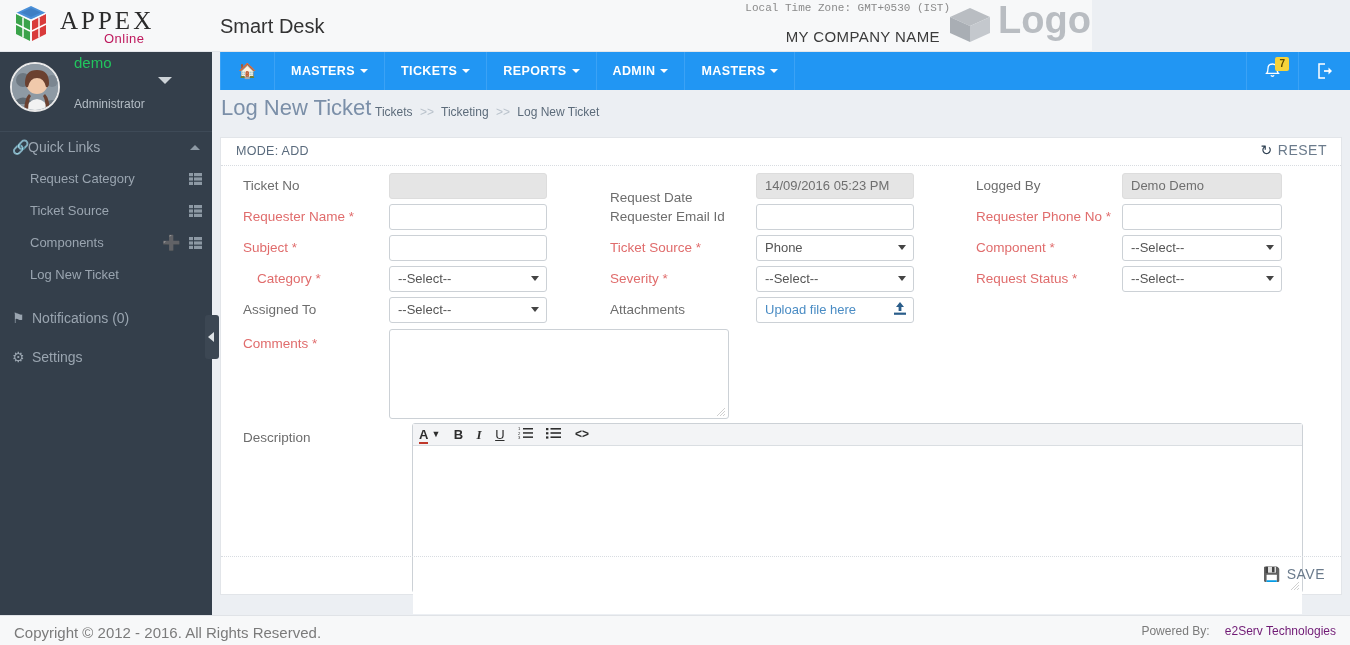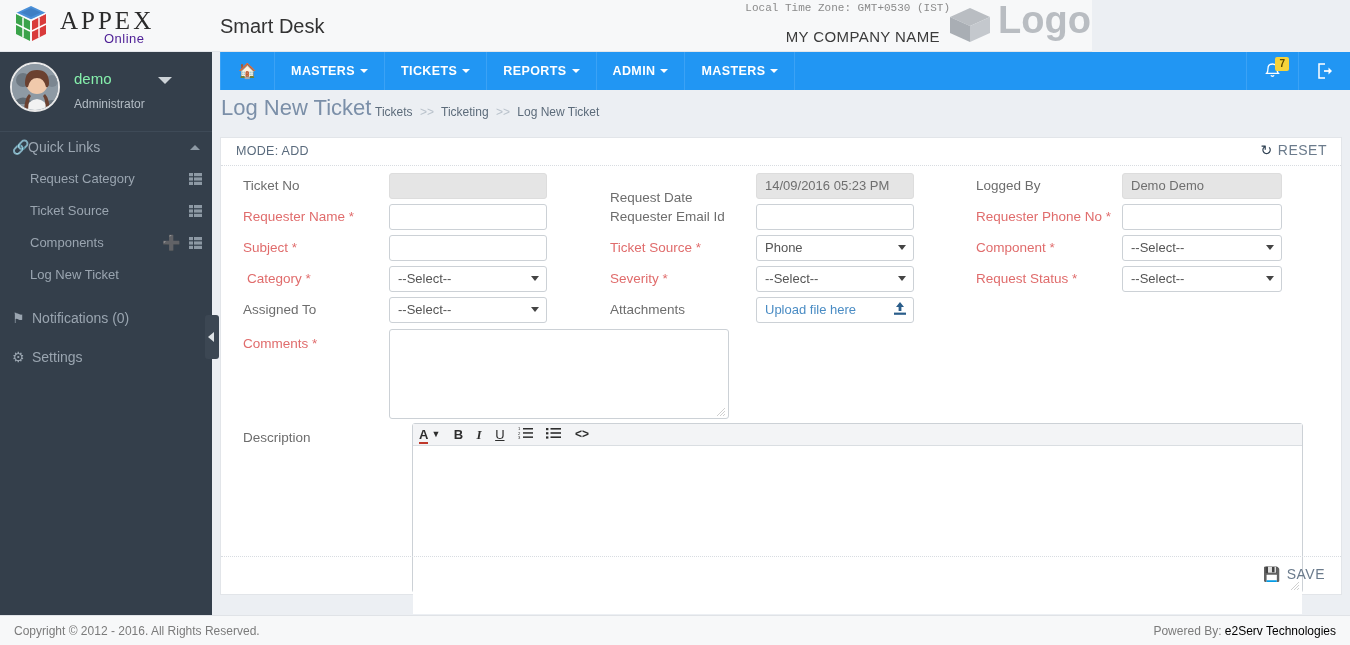--- a/index.html
+++ b/index.html
@@ -23,21 +23,21 @@
     width: 200px; height: 46px;
   }
   .cube { position: absolute; left: 0; top: 1px; width: 46px; height: 44px; }
   .brand-text {
     position: absolute; left: 52px; top: 3px;
     font-size: 25px; letter-spacing: 3px; color: #2b2b2b;
     font-family: "Liberation Serif", serif;
   }
   .brand-sub {
     position: absolute; left: 96px; top: 27px;
-    font-size: 13px; color: #4c1d95; letter-spacing: .5px;
+    font-size: 13px; color: #be185d; letter-spacing: .5px;
   }
   .app-title {
     position: absolute; left: 220px; top: 15px;
     font-size: 20px; color: #333; font-weight: normal;
   }
   .tz {
     position: absolute; right: 142px; top: 2px;
     font-size: 11px; color: #8a8a8a;
     font-family: "Liberation Mono", monospace;
   }
@@ -63,22 +63,22 @@
     position: relative; height: 80px; border-bottom: 1px solid #3e4a57;
     padding: 10px 10px 0 12px;
   }
   .avatar {
     position: absolute; left: 10px; top: 10px;
     width: 50px; height: 50px; border-radius: 50%;
     overflow: hidden; border: 2px solid #e8e8e8; background: #7d8a95;
   }
   .avatar svg { display: block; }
   .uname {
-    position: absolute; left: 74px; top: 18px;
-    font-size: 15px; color: #86efac;
+    position: absolute; left: 74px; top: 2px;
+    font-size: 15px; color: #22c55e;
   }
   .urole {
     position: absolute; left: 74px; top: 45px;
     font-size: 12px; color: #b3bcc4;
   }
   .ucaret {
     position: absolute; left: 158px; top: 25px;
     width: 0; height: 0; border-left: 7px solid transparent;
     border-right: 7px solid transparent; border-top: 7px solid #cdd3d8;
   }
@@ -246,27 +246,27 @@
     width: 10px; height: 10px; opacity: .45;
   }
 
   
   .footer {
     position: absolute; left: 0; bottom: 0; width: 1350px; height: 30px;
     background: #f7f8f9; border-top: 1px solid #e0e3e7;
   }
   .copy {
     position: absolute; left: 14px; top: 8px;
-    font-size: 12px; color: #7b7b7b;
+    font-size: 15px; color: #7b7b7b;
   }
   .powered {
     position: absolute; right: 14px; top: 8px;
     font-size: 12px; color: #7b7b7b;
   }
-  .powered a { color: #000000; text-decoration: none; }
+  .powered a { color: #701a75; text-decoration: none; margin-left: 12px; }
   .content-bg {
     position: absolute; left: 212px; top: 90px; width: 1138px; height: 525px;
     background: #eceff3; z-index: -1;
   }
 </style>
 </head>
 <body>
 
 <div id="app">
   <div class="content-bg"></div>
@@ -443,21 +443,21 @@
 
       <div class="lbl" style="left:22px;  top:12px;">Ticket No</div>
       <div class="ctl ro" style="left:168px; top:7px; width:158px;"></div>
 
       <div class="lbl req" style="left:22px; top:43px;"><span>Requester Name</span> <span class="ast">*</span></div>
       <div class="ctl" style="left:168px; top:38px; width:158px;"></div>
 
       <div class="lbl req" style="left:22px; top:74px;"><span>Subject</span> <span class="ast">*</span></div>
       <div class="ctl" style="left:168px; top:69px; width:158px;"></div>
 
-      <div class="lbl req" style="left:26px; top:105px;"><span>Category</span> <span class="ast">*</span></div>
+      <div class="lbl req" style="left:36px; top:105px;"><span>Category</span> <span class="ast">*</span></div>
       <div class="ctl sel" style="left:168px; top:100px; width:158px;"><span>--Select--</span><span class="scaret"></span></div>
 
       <div class="lbl" style="left:22px; top:136px;">Assigned To</div>
       <div class="ctl sel" style="left:168px; top:131px; width:158px;"><span>--Select--</span><span class="scaret"></span></div>
 
       <div class="lbl" style="left:389px; top:24px;">Request Date</div>
       <div class="ctl ro" style="left:535px; top:7px; width:158px;">14/09/2016 05:23 PM</div>
 
       <div class="lbl" style="left:389px; top:43px;">Requester Email Id</div>
       <div class="ctl" style="left:535px; top:38px; width:158px;"></div>

